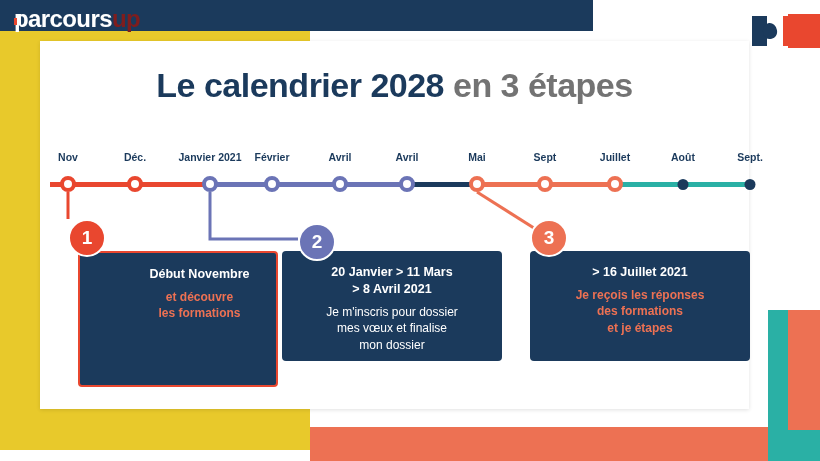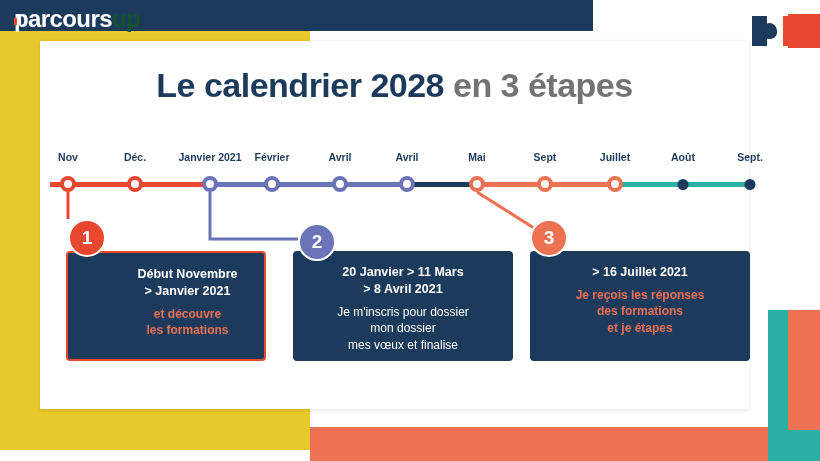--- a/index.html
+++ b/index.html
@@ -56,21 +56,21 @@
   
   .brand {
     position: absolute;
     left: 14px; top: 5px;
     font-size: 24px;
     font-weight: bold;
     letter-spacing: -0.6px;
     color: #ffffff;
     white-space: nowrap;
   }
-  .brand .brand-accent { color: #14532d; }
+  .brand .brand-accent { color: #7f1d1d; }
   .brand-mark {
     position: absolute;
     left: 14px; top: 12px;
     width: 10px; height: 13px;
   }
   .brand-mark i {
     position: absolute;
     background: #E9472F;
   }
   .brand-mark i.b1 { left: 0; top: 6px; width: 3px; height: 7px; }
@@ -268,40 +268,39 @@
     <div class="tl-node salmon" style="left:505px"></div>
     <div class="tl-node salmon" style="left:575px"></div>
     <div class="tl-node navy-fill" style="left:643px"></div>
     <div class="tl-node navy-fill" style="left:710px"></div>
   </div>
 
   <div class="badge red" style="left:28px;  top:178px">1</div>
   <div class="badge purple" style="left:258px; top:182px">2</div>
   <div class="badge salmon" style="left:490px; top:178px">3</div>
 
-  <div class="step-box outline-red" style="left:26px; top:210px; width:200px; height:110px;padding-left:43px;">
+  <div class="step-box outline-red" style="left:38px; top:210px; width:200px; height:136px;padding-left:43px;">
     <div class="sb-head">
       <div>Début Novembre</div>
-      <div>&gt; Janvier 2021</div>
     </div>
     <div class="sb-sub red">
       <div>et découvre</div>
       <div>les formations</div>
     </div>
   </div>
 
-  <div class="step-box" style="left:253px; top:210px; width:220px; height:110px;">
+  <div class="step-box" style="left:242px; top:210px; width:220px; height:110px;">
     <div class="sb-head">
       <div>20 Janvier &gt; 11 Mars</div>
       <div>&gt; 8 Avril 2021</div>
     </div>
     <div class="sb-sub white">
       <div>Je m'inscris pour dossier</div>
+      <div>mes vœux et finalise</div>
       <div>mon dossier</div>
-      <div>mes vœux et finalise</div>
     </div>
   </div>
 
   <div class="step-box" style="left:490px; top:210px; width:220px; height:110px;">
     <div class="sb-head">
       <div>&gt; 16 Juillet 2021</div>
     </div>
     <div class="sb-sub red">
       <div>Je reçois les réponses</div>
       <div>des formations</div>

